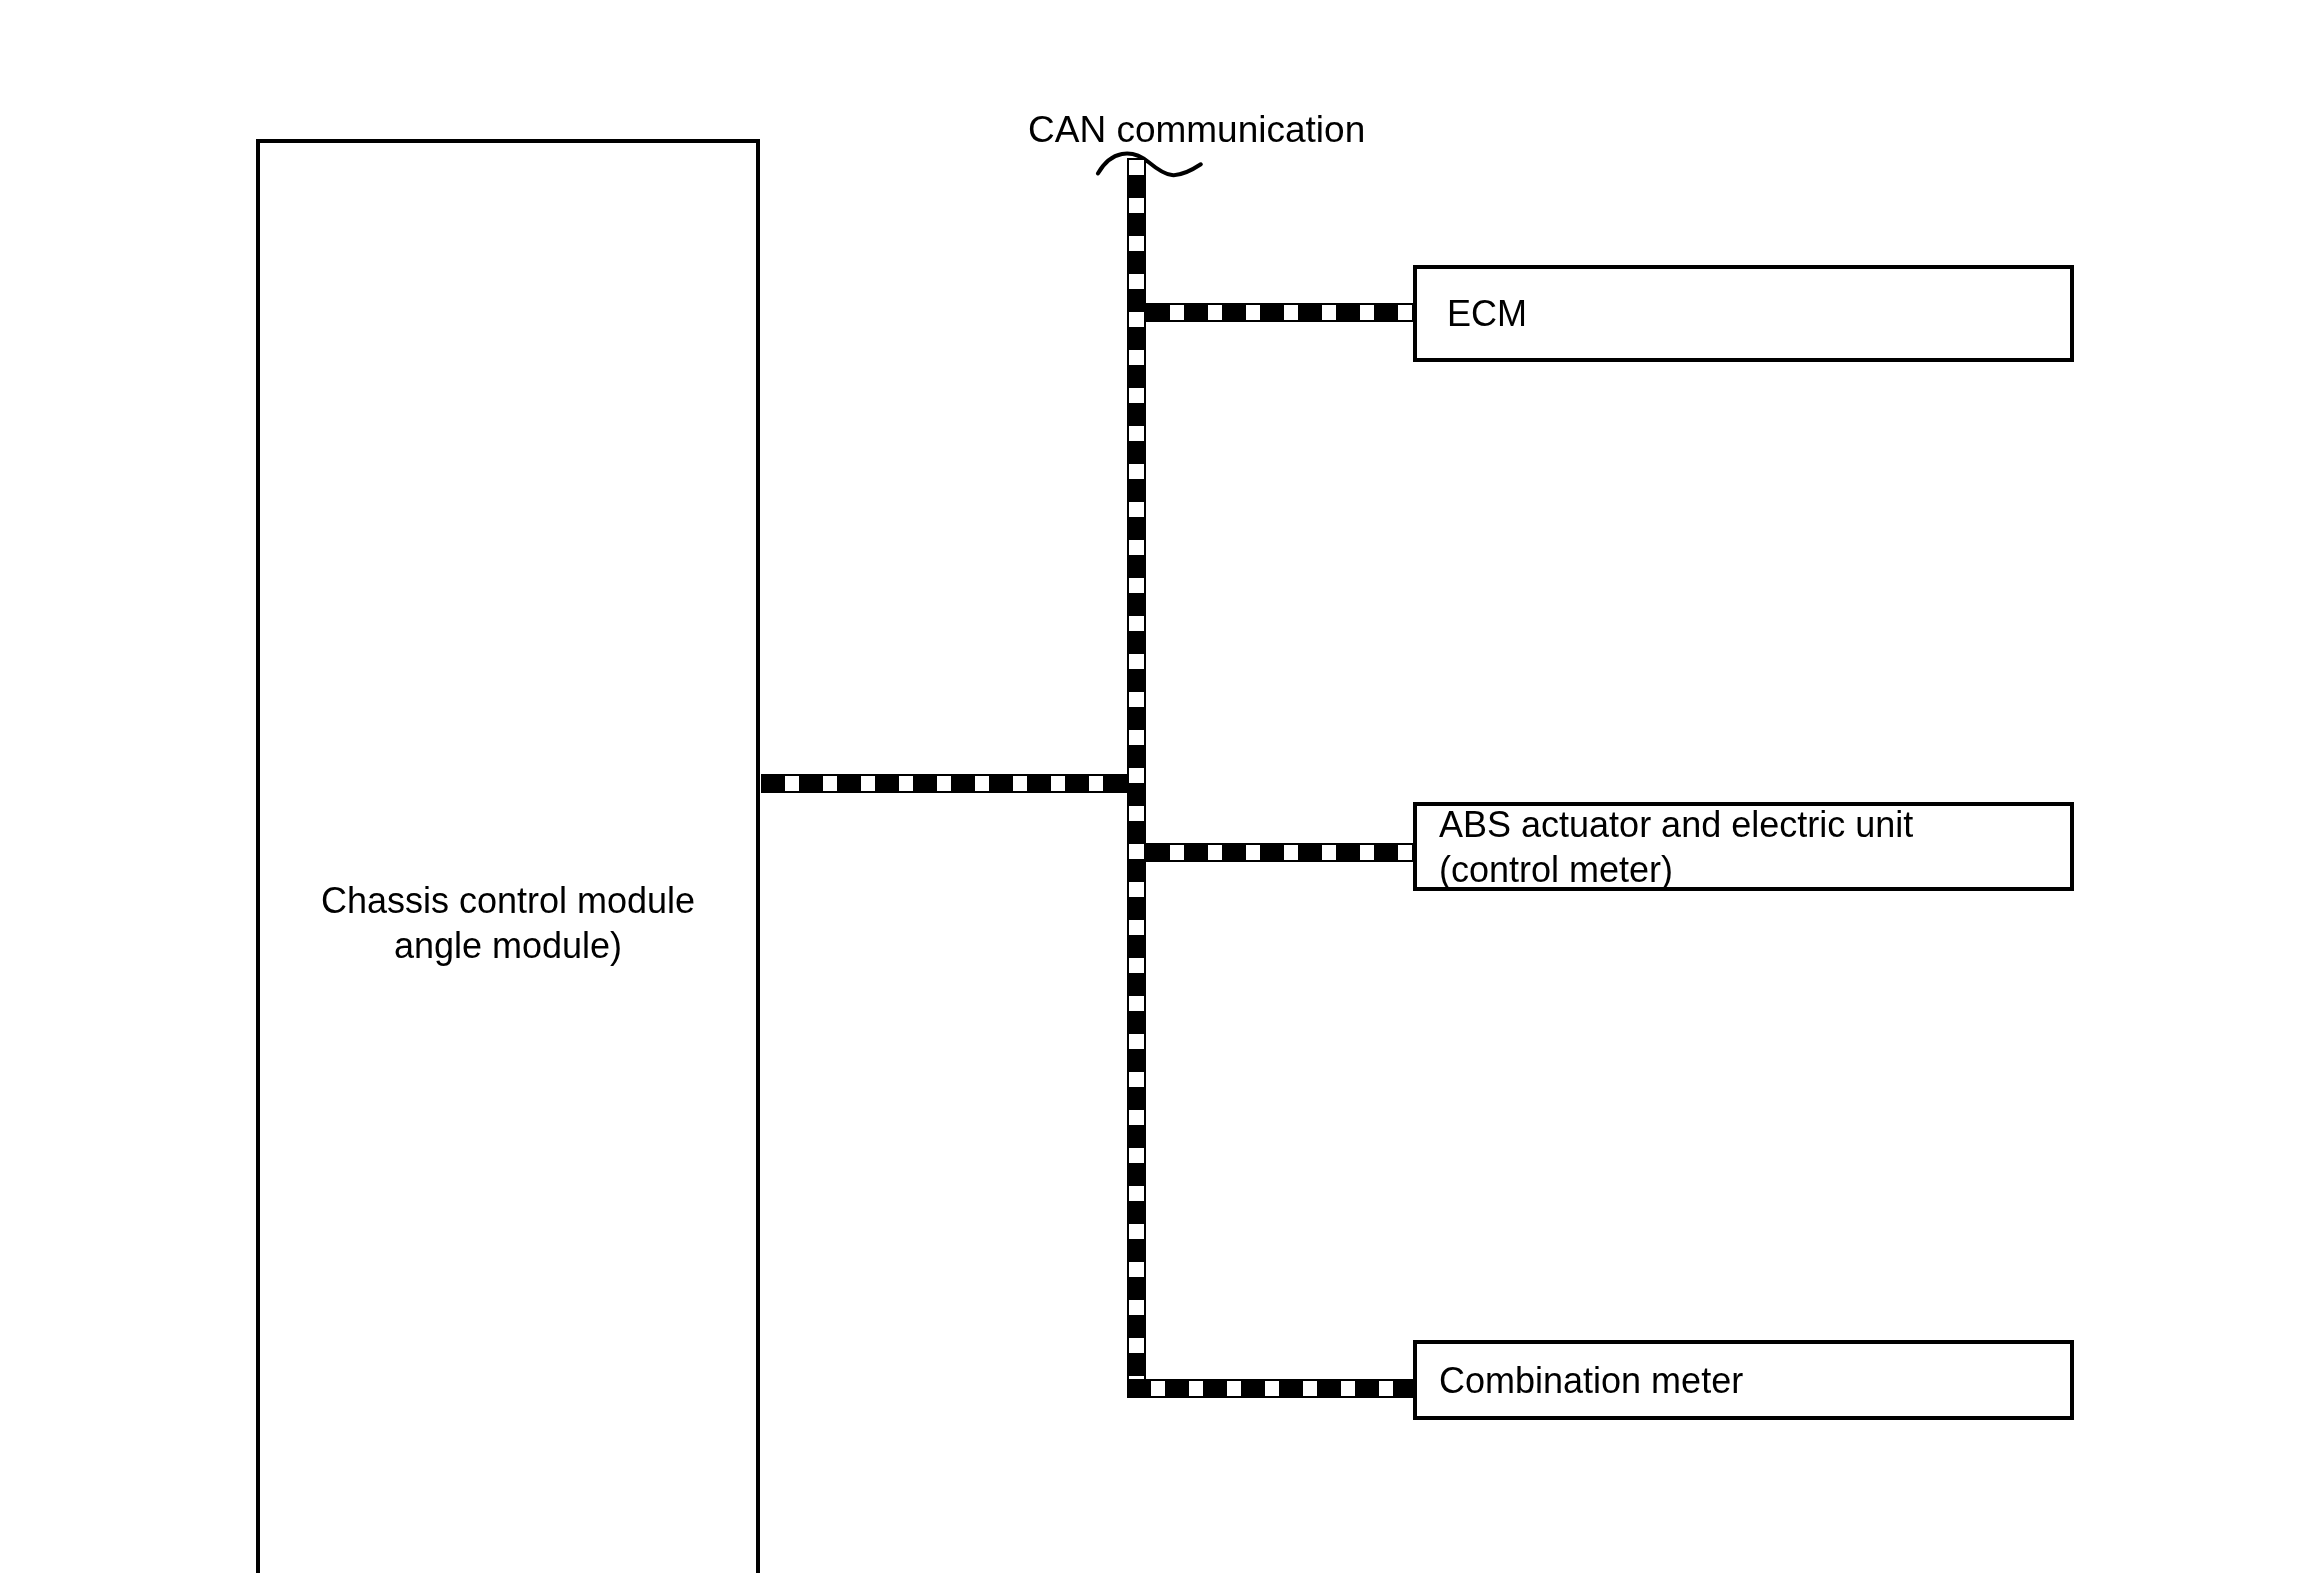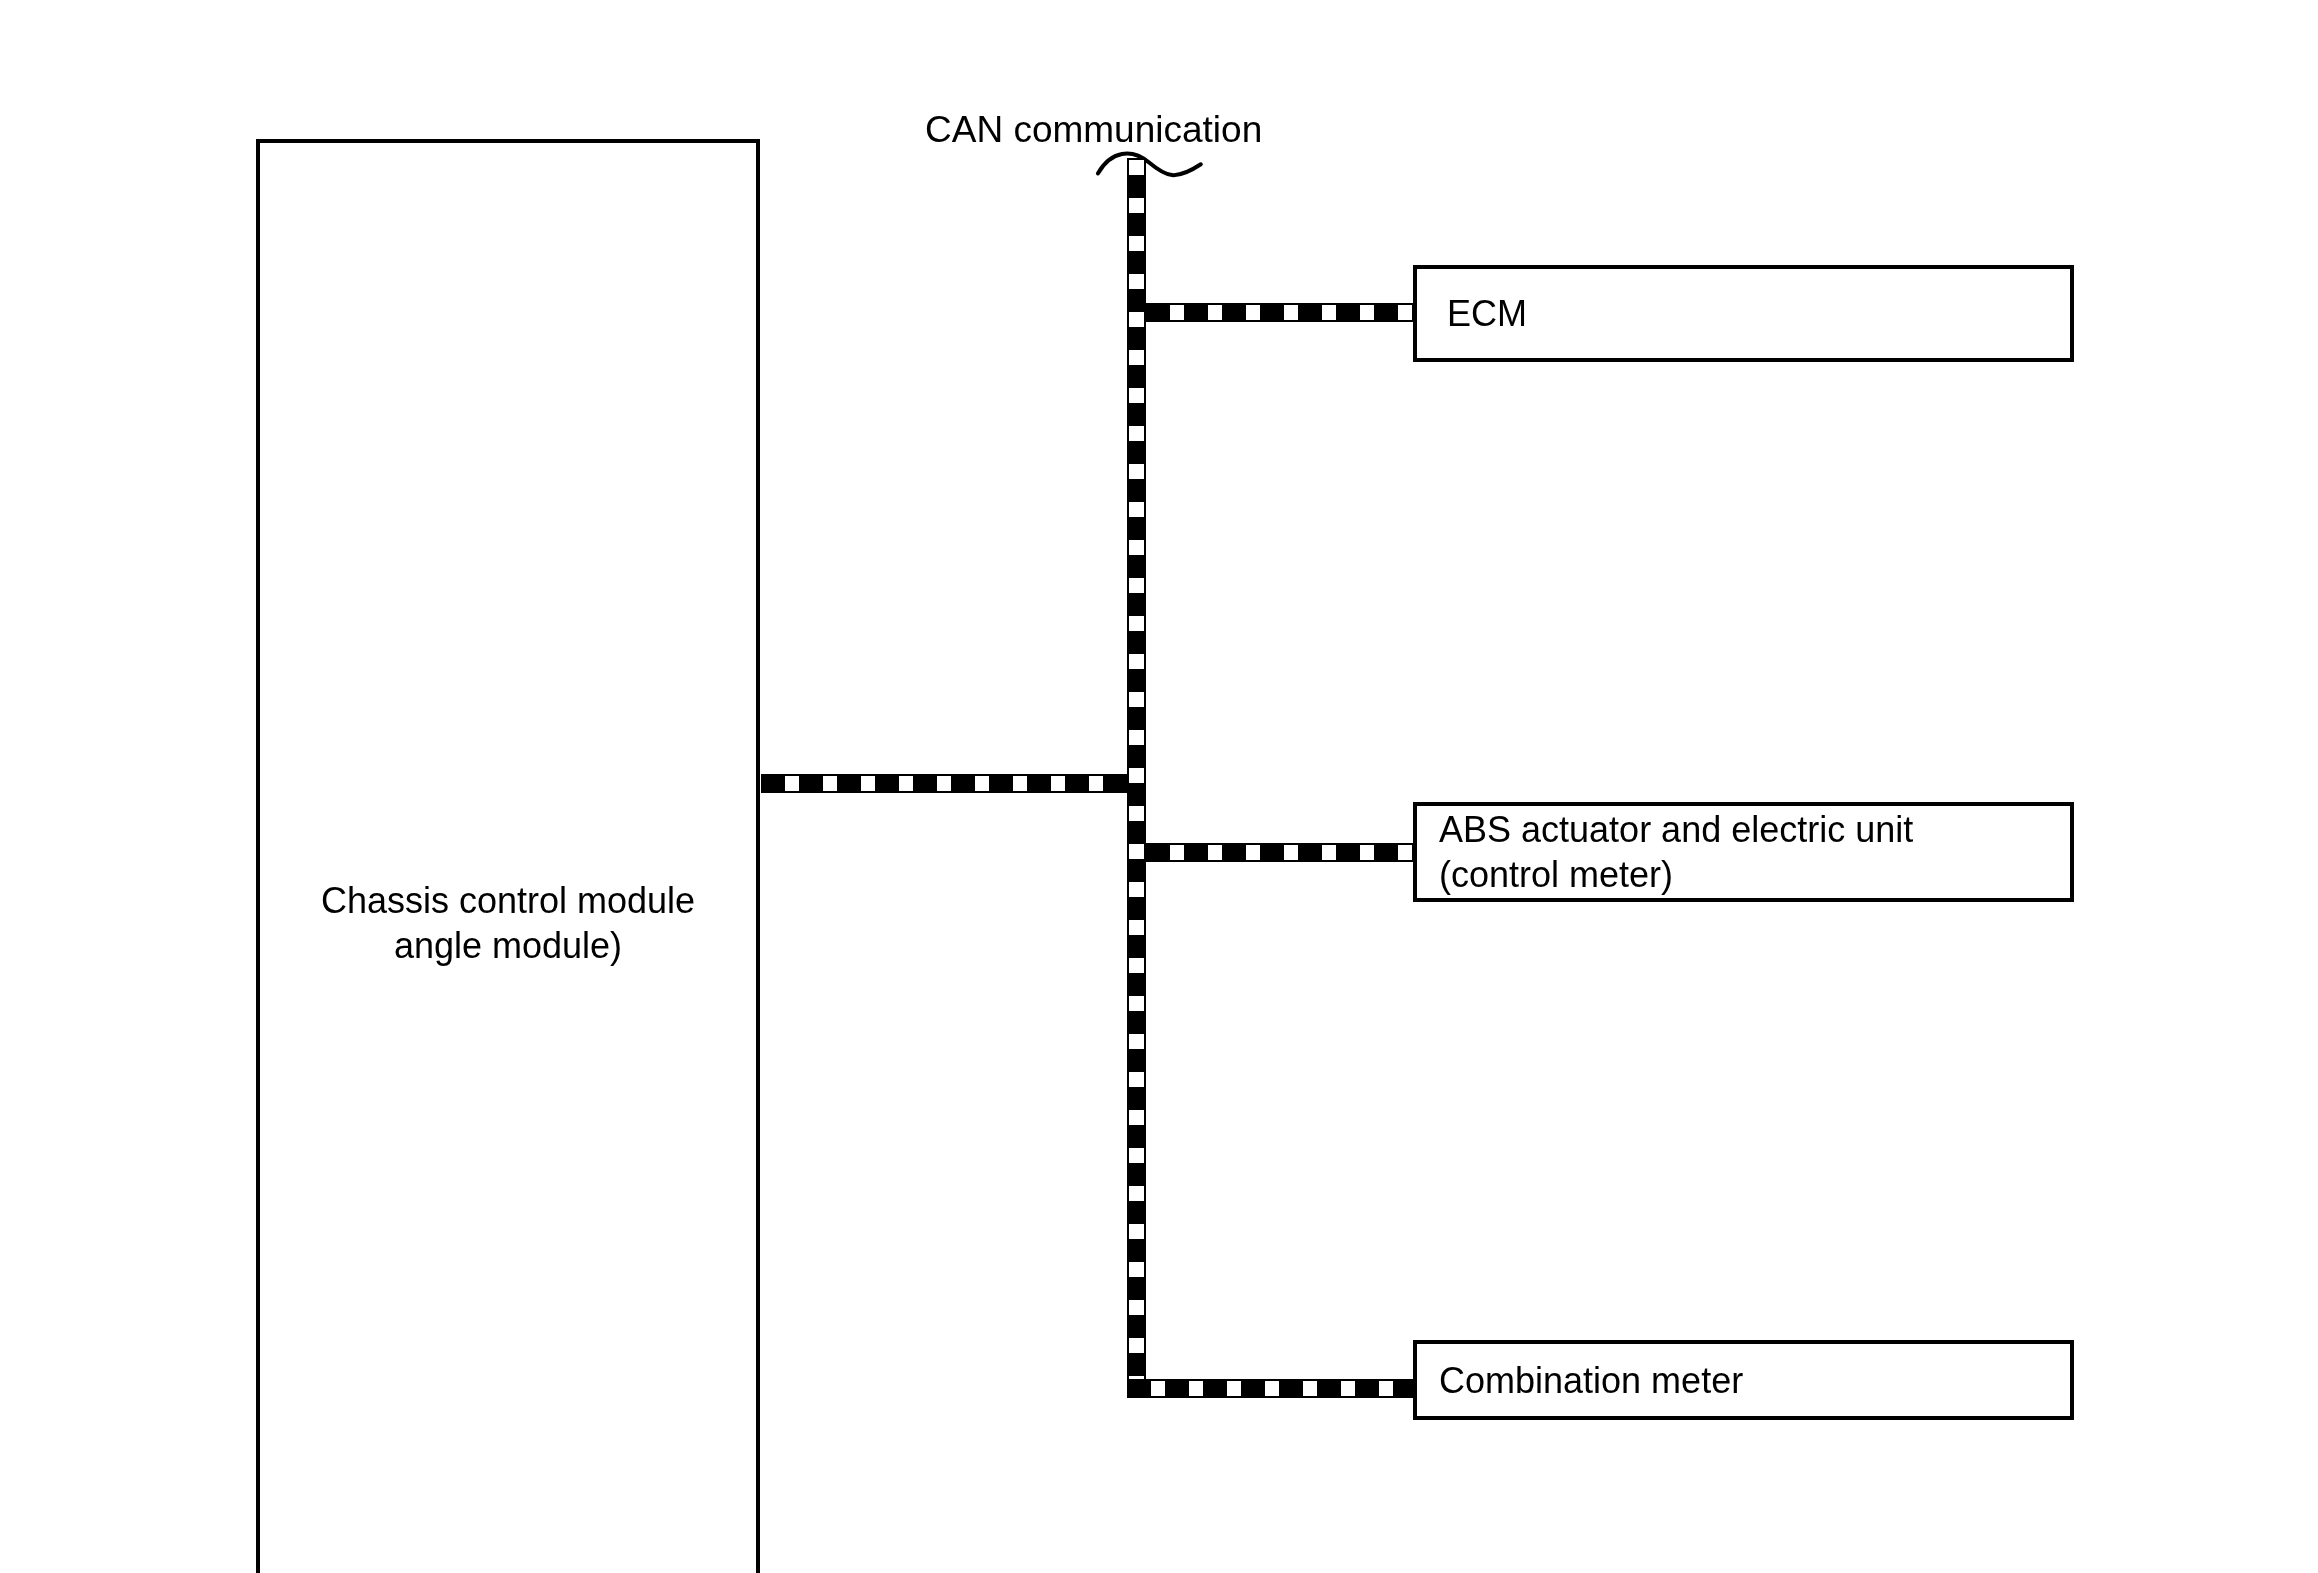--- a/index.html
+++ b/index.html
@@ -10,42 +10,42 @@
     font-family:"Liberation Sans", sans-serif;
   }
   .box {
     position:absolute; box-sizing:border-box;
     border:4px solid var(--line); background:var(--bg);
     display:flex; flex-direction:column; justify-content:center;
   }
   .box .line { font-size:36px; line-height:45px; white-space:nowrap; }
   #chassis-box { left:256px; top:139px; width:504px; height:1568px; align-items:center; text-align:center; }
   #ecm-box    { left:1413px; top:265px;  width:661px; height:97px; padding-left:30px; }
-  #abs-box    { left:1413px; top:802px; width:661px; height:100px; padding-left:22px; }
+  #abs-box    { left:1413px; top:802px; width:661px; height:89px; padding-left:22px; }
   #meter-box  { left:1413px; top:1340px; width:661px; height:80px; padding-left:22px; }
 
   
   .hbar {
     position:absolute; height:19px; box-sizing:border-box;
     border-top:2.3px solid var(--line); border-bottom:2.3px solid var(--line);
     background:repeating-linear-gradient(90deg, var(--line) 0 24px, var(--bg) 24px 38px);
   }
   .vbar {
     position:absolute; width:19px; box-sizing:border-box;
     border-left:2.3px solid var(--line); border-right:2.3px solid var(--line); border-top:2.3px solid var(--line);
     background:repeating-linear-gradient(180deg, var(--bg) 0 15px, var(--line) 15px 38px);
   }
   #can-bus        { left:1127px; top:158px;  height:1221px; }
   #conn-chassis   { left:761px; top:774px; width:366px; }
   #conn-ecm       { left:1146px; top:303px;  width:267px; }
   #conn-abs       { left:1146px; top:843px; width:267px; }
   #conn-meter     { left:1127px; top:1379px; width:286px; }
 
   #can-label {
-    position:absolute; left:925px; top:110px;
+    position:absolute; left:1028px; top:110px;
     font-size:37px; line-height:40px; white-space:nowrap;
   }
   #squiggle { position:absolute; left:1088px; top:143px; }
 </style>
 </head>
 <body>
 
 <div id="can-label">CAN communication</div>
 
 <svg id="squiggle" width="121" height="46" viewBox="0 0 210 80" aria-hidden="true">

